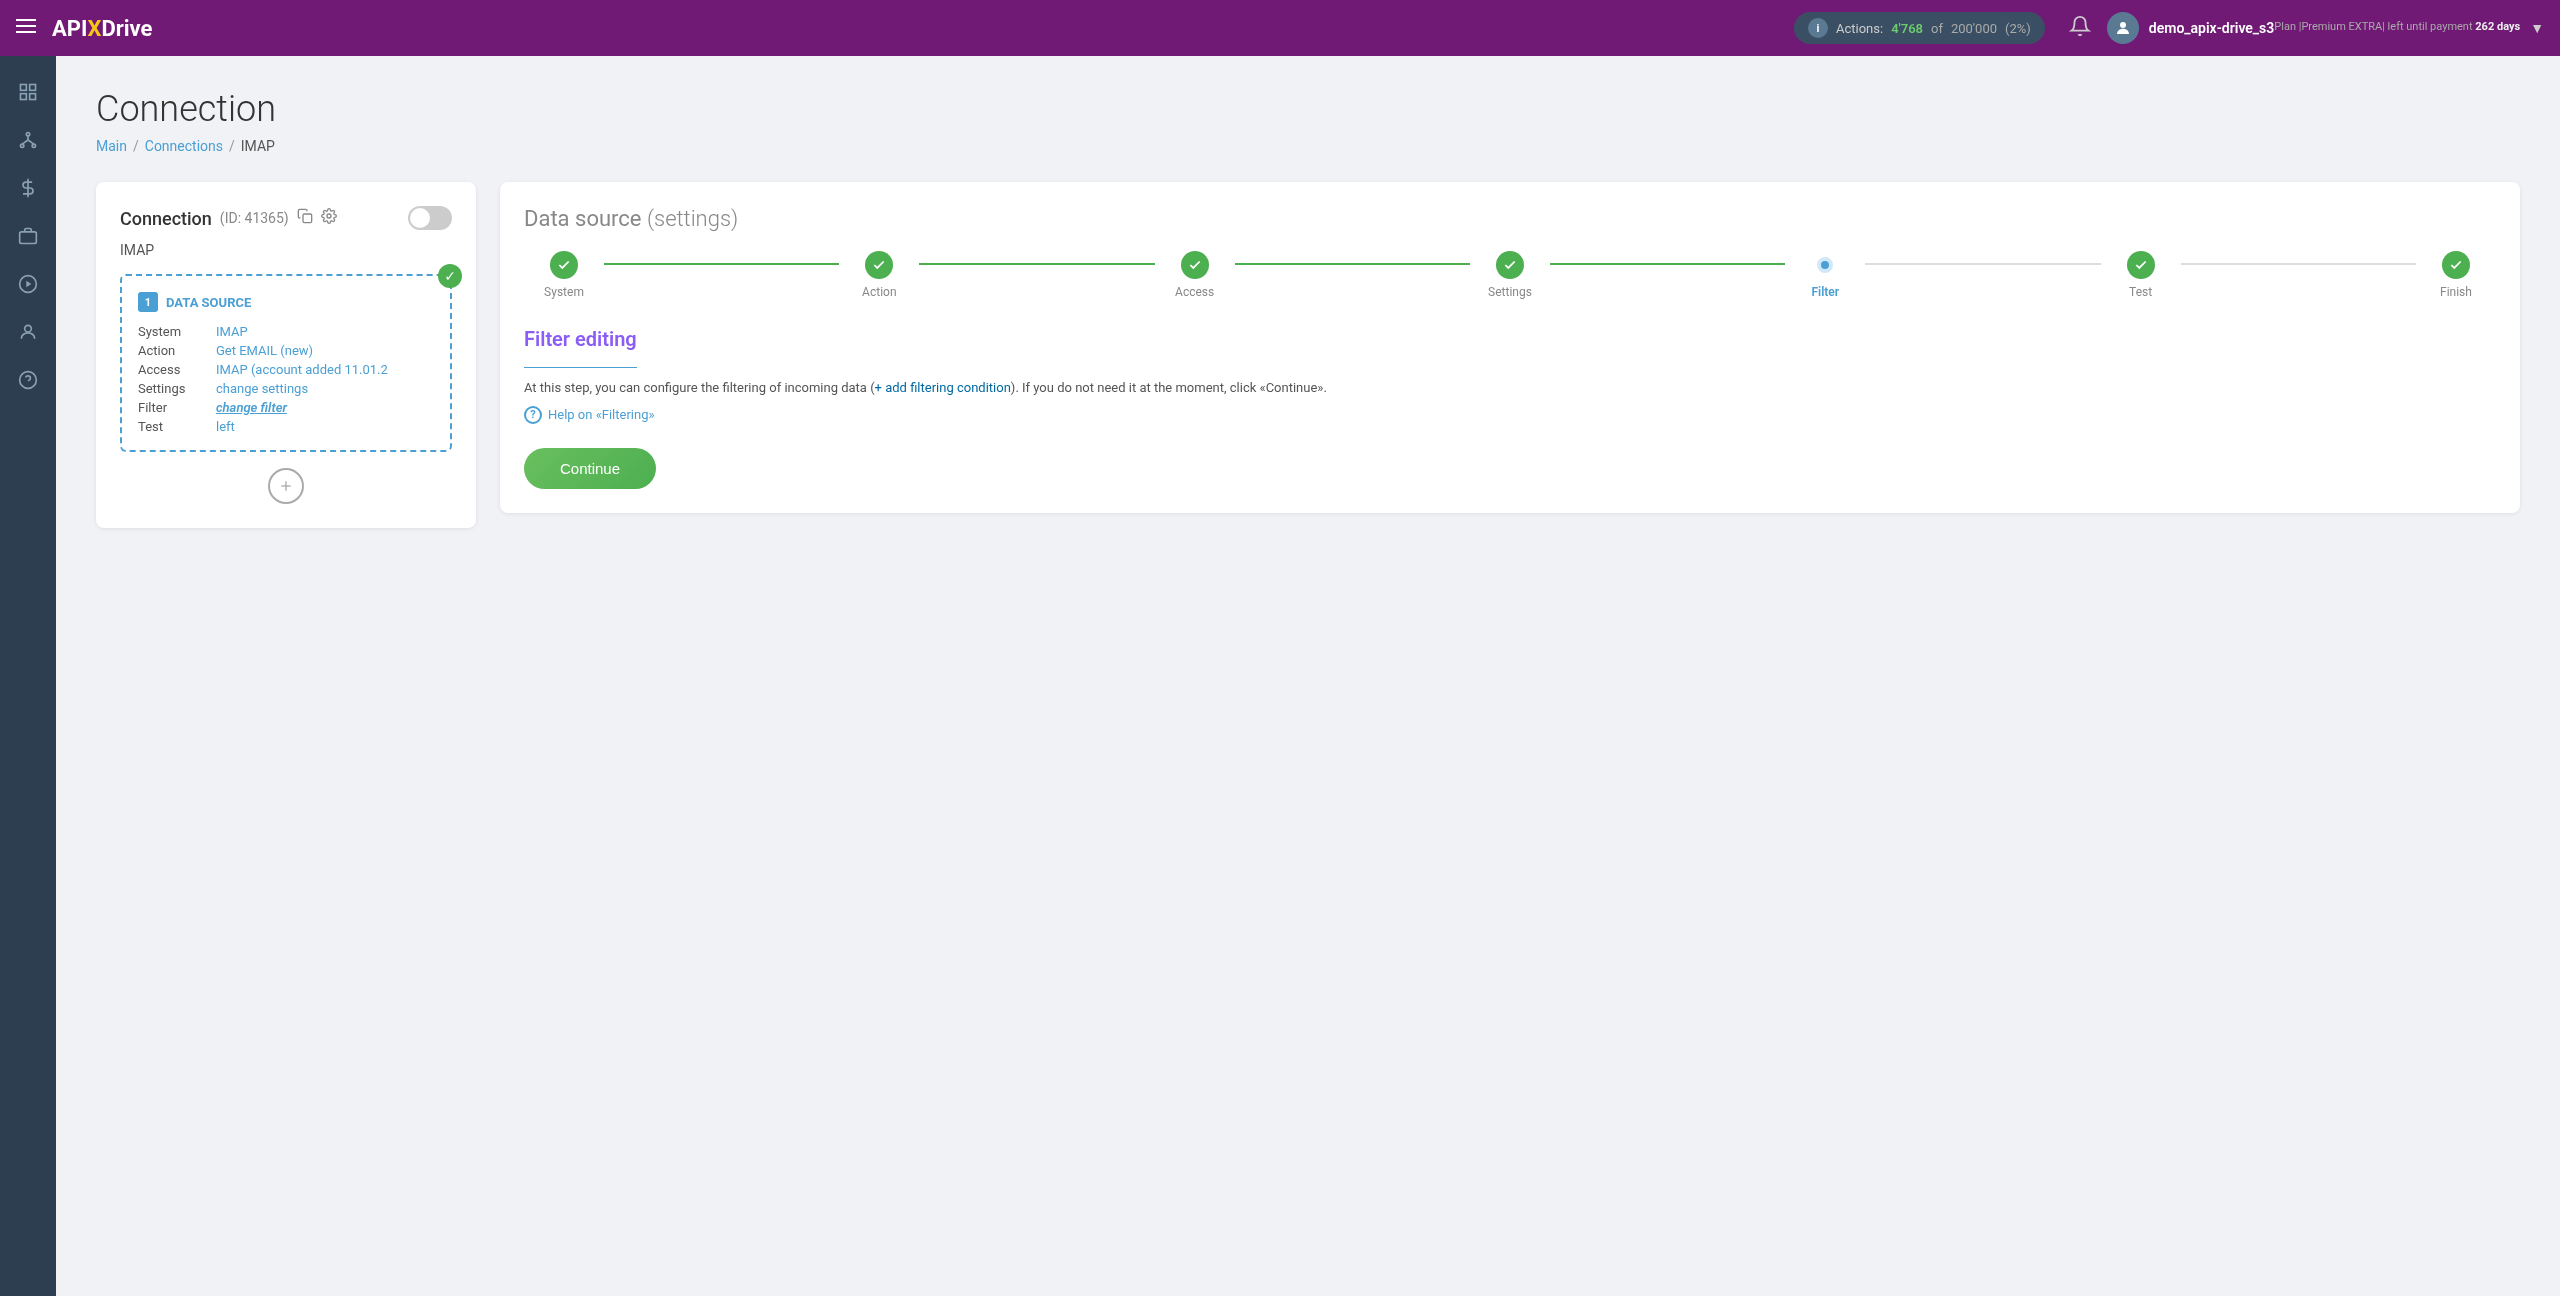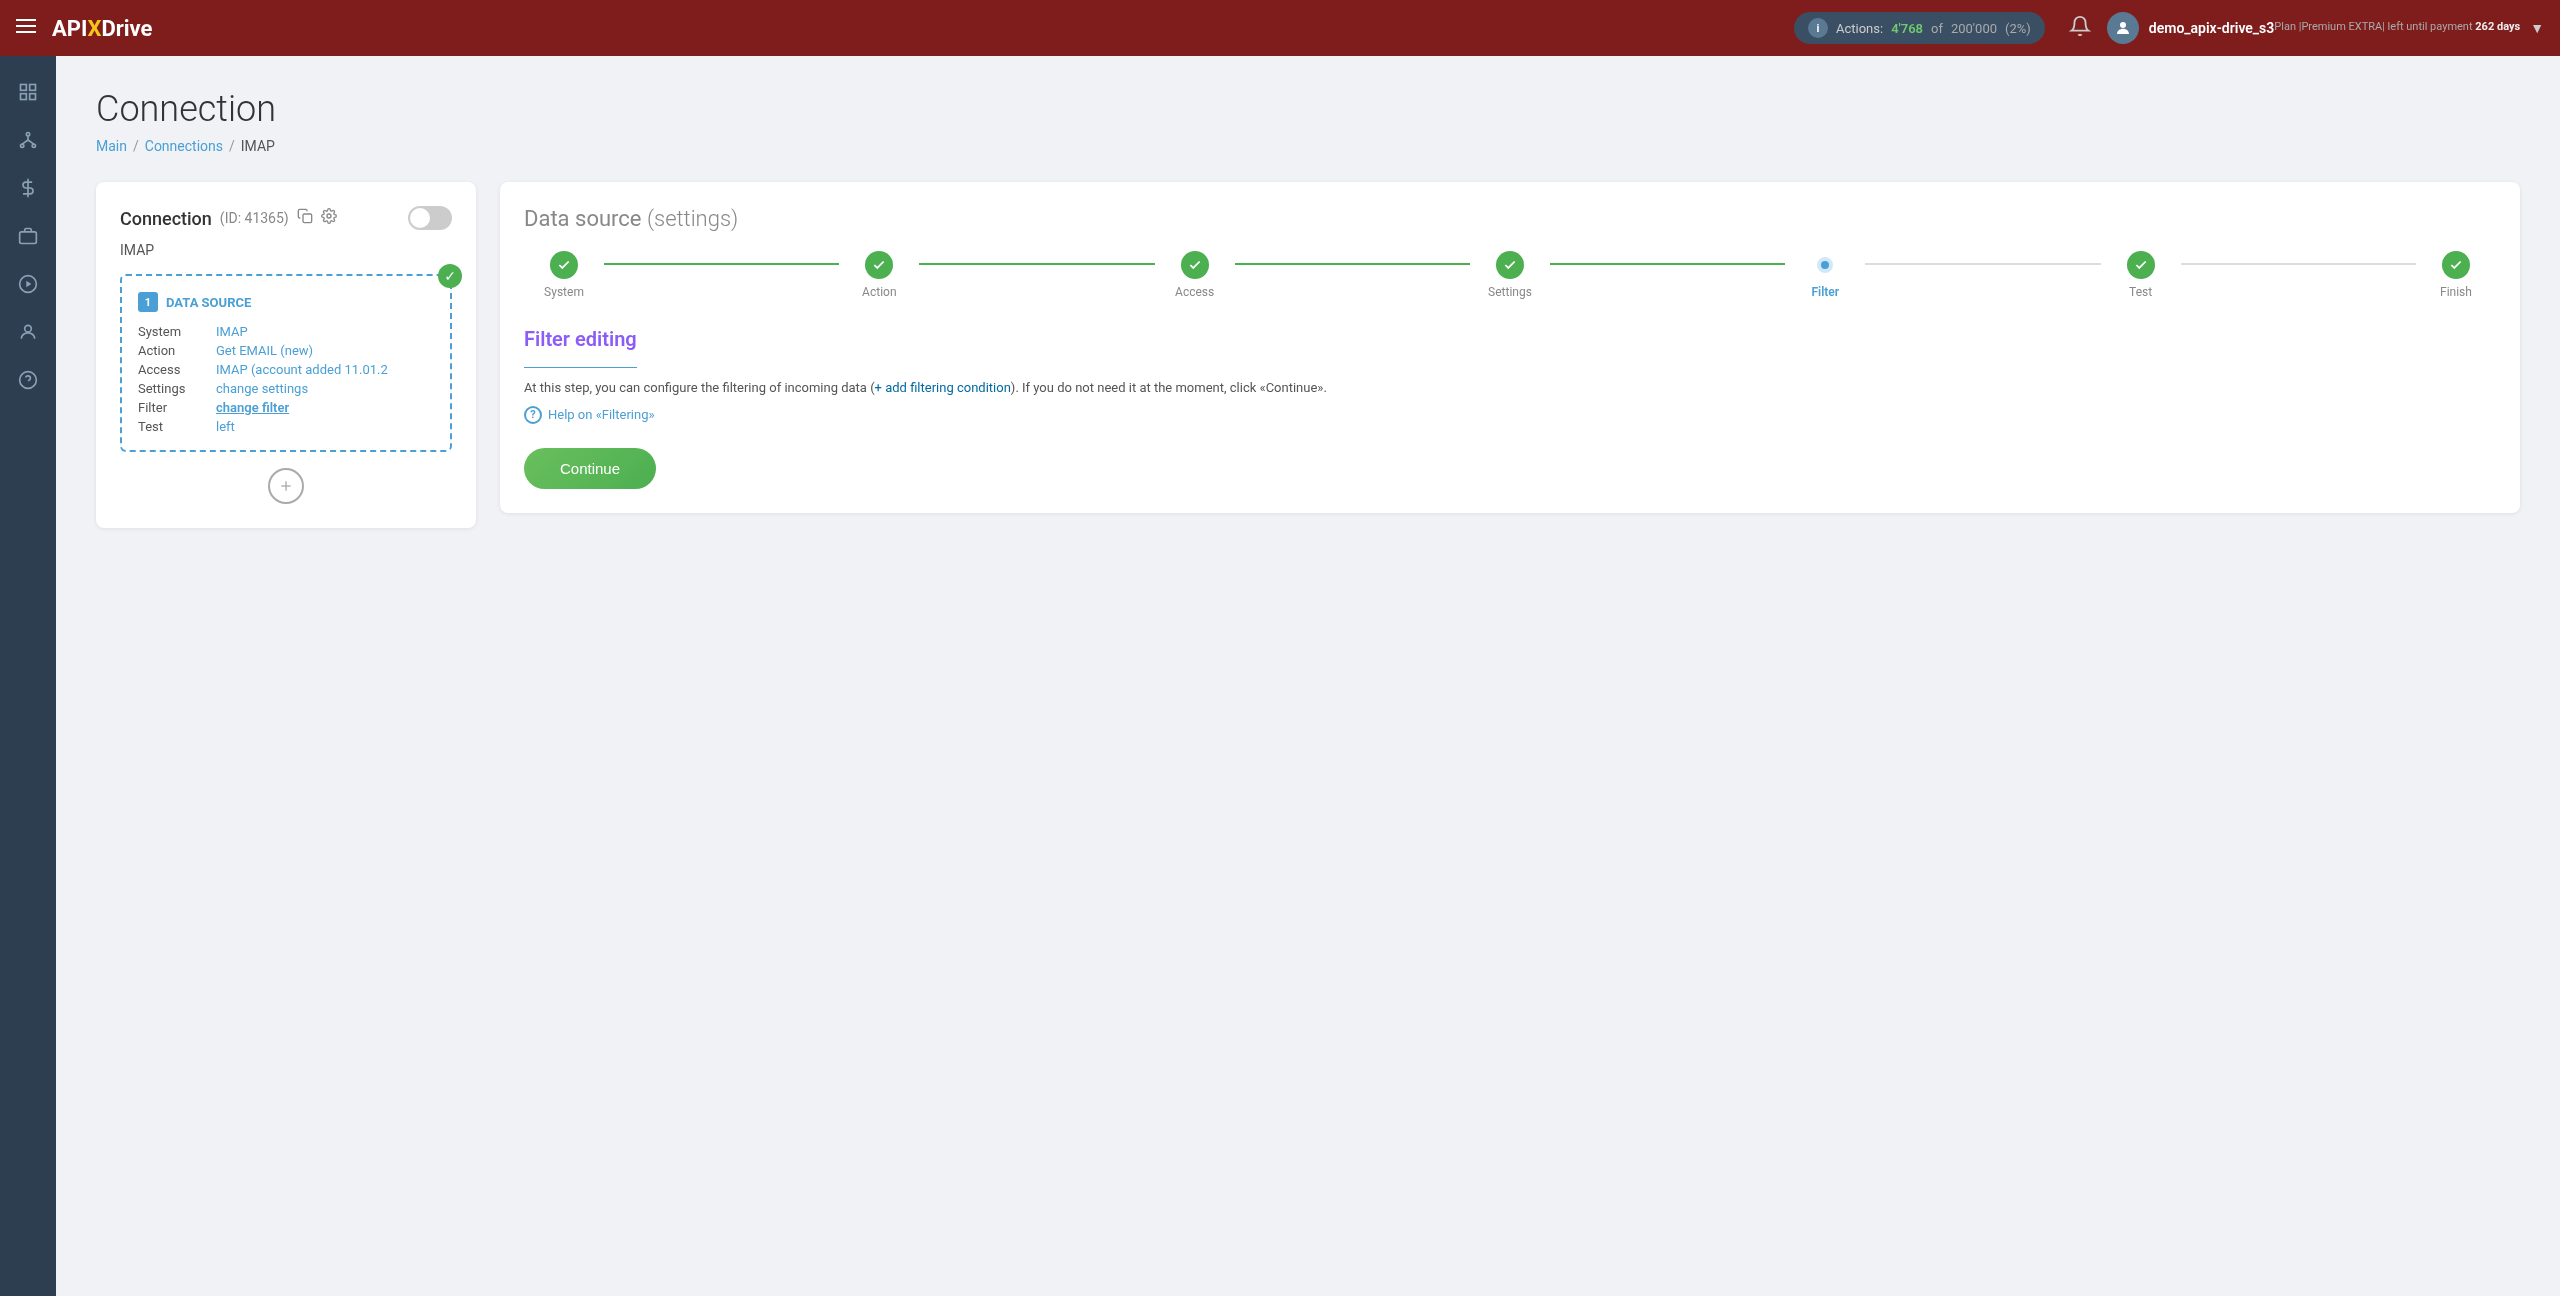--- a/index.html
+++ b/index.html
@@ -1,20 +1,20 @@
 <!DOCTYPE html>
 <html><head>
   <meta charset="utf-8">
   <style>
     * { box-sizing: border-box; margin: 0; padding: 0; }
     body { font-family: -apple-system, BlinkMacSystemFont, 'Segoe UI', Roboto, sans-serif; background: #f0f2f5; display: flex; flex-direction: column; height: 100vh; overflow: hidden; }
 
     
     .topnav {
-      background: #7f1d1d;
+      background: #701a75;
       height: 56px;
       display: flex;
       align-items: center;
       padding: 0 16px;
       gap: 16px;
       flex-shrink: 0;
       z-index: 100;
     }
     .topnav-menu-icon { color: #fff; font-size: 20px; cursor: pointer; }
     .topnav-logo {
@@ -163,21 +163,21 @@
     .datasource-num {
       width: 20px; height: 20px; background: #4a9fd4; border-radius: 3px;
       display: flex; align-items: center; justify-content: center;
       color: #fff; font-size: 11px; font-weight: 700;
     }
 
     .datasource-rows { display: flex; flex-direction: column; gap: 4px; }
     .datasource-row { display: flex; align-items: baseline; gap: 8px; font-size: 13px; }
     .datasource-label { color: #555; width: 70px; flex-shrink: 0; }
     .datasource-value { color: #4a9fd4; }
-    .datasource-value.underline { text-decoration: underline; }
+    .datasource-value.underline { text-decoration: underline; font-style: italic; }
 
     
     .add-btn-container { display: flex; justify-content: center; }
     .add-btn {
       width: 36px; height: 36px; border-radius: 50%;
       border: 2px solid #aaa; background: #fff;
       display: flex; align-items: center; justify-content: center;
       color: #aaa; font-size: 22px; cursor: pointer;
     }
 

